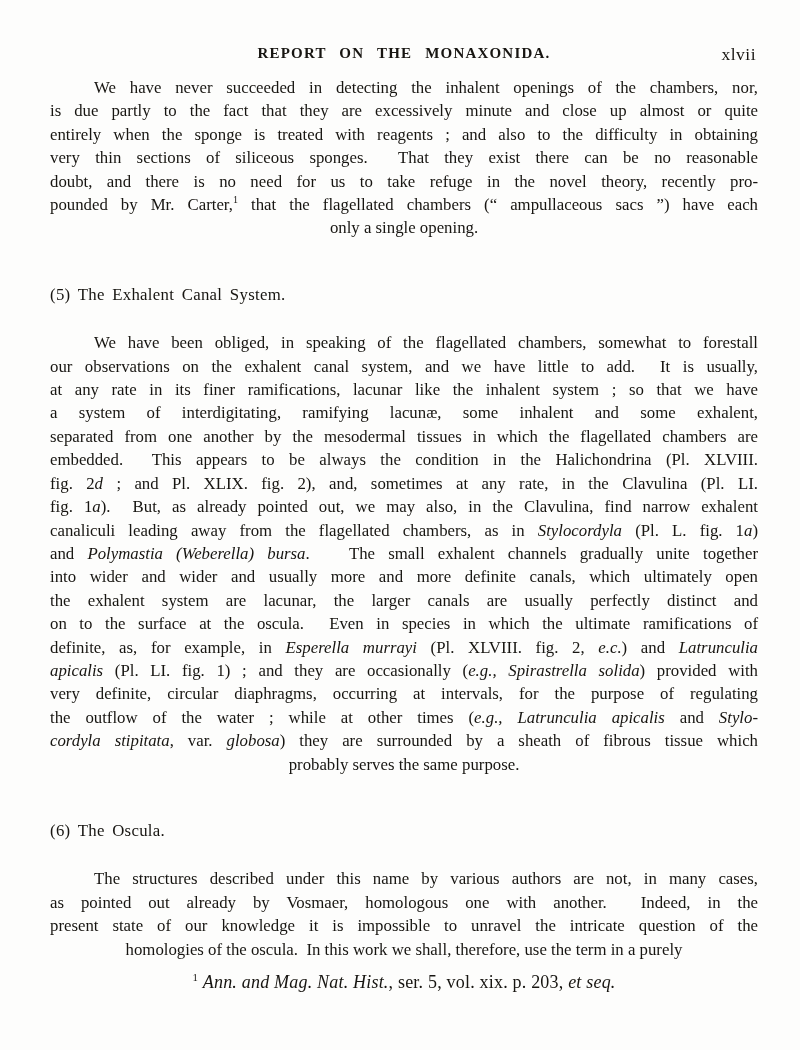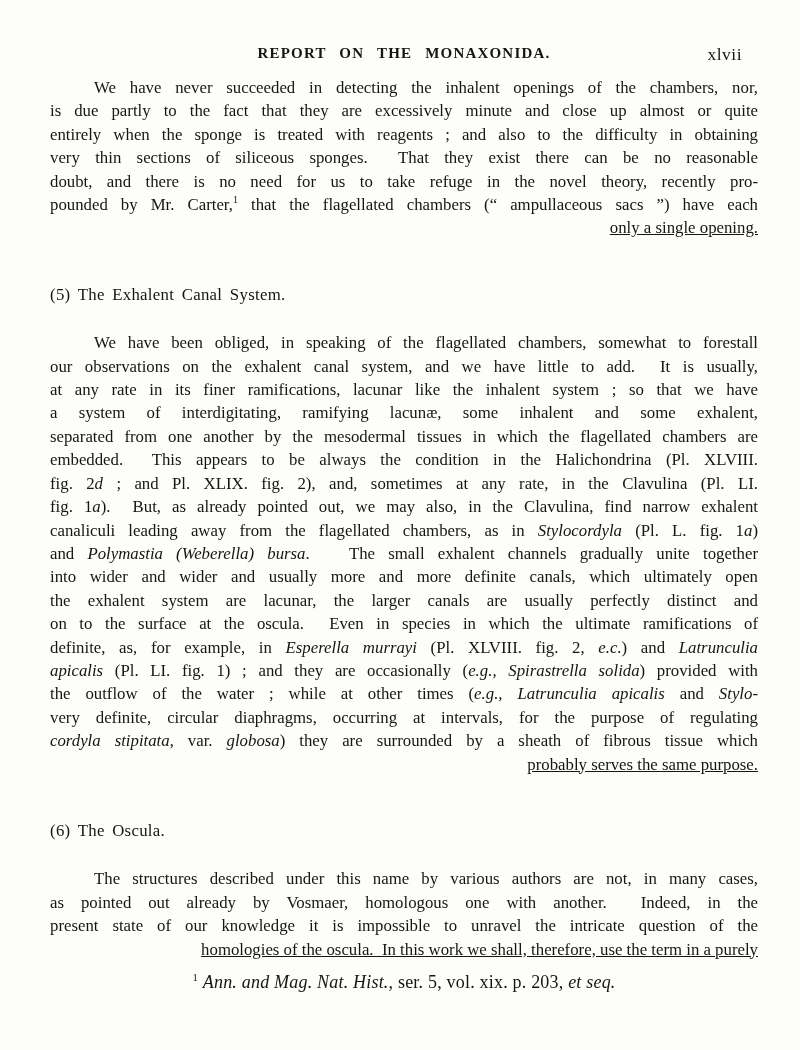--- a/index.html
+++ b/index.html
@@ -23,39 +23,39 @@
   }
   .running-title {
     font-size: 15px;
     font-weight: bold;
     letter-spacing: 1.2px;
     word-spacing: 8px;
     white-space: nowrap;
   }
   .page-number {
     position: absolute;
-    right: 16px; top: 0;
+    right: 2px; top: 0;
     font-size: 17.5px;
     font-weight: normal;
     letter-spacing: 0.5px;
   }
   .body-text {
     font-size: 16.8px;
     line-height: 23.4px;
   }
   .para { margin: 0; }
   #doc-blocks > :first-child { margin-top: 14px; }
   .line {
     text-align: justify;
     text-align-last: justify;
     text-justify: inter-word;
     min-height: 23.4px;
   }
   .line.first { text-indent: 44px; }
-  .line.last { text-align: right; text-align-last: auto; text-decoration: underline; }
+  .line.last { text-align: center; text-align-last: auto; }
   .it { font-style: italic; }
   .sup {
     vertical-align: super;
     font-size: 0.6em;
     line-height: 0;
   }
   .heading {
     text-align: left;
     font-size: 16.8px;
     word-spacing: 3px;
@@ -100,22 +100,22 @@
         <div class="line"><span>embedded.&nbsp; This appears to be always the condition in the Halichondrina (Pl. XLVIII.</span></div>
         <div class="line"><span>fig. 2</span><span class="it">d</span><span> ; and Pl. XLIX. fig. 2), and, sometimes at any rate, in the Clavulina (Pl. LI.</span></div>
         <div class="line"><span>fig. 1</span><span class="it">a</span><span>).&nbsp; But, as already pointed out, we may also, in the Clavulina, find narrow exhalent</span></div>
         <div class="line"><span>canaliculi leading away from the flagellated chambers, as in </span><span class="it">Stylocordyla</span><span> (Pl. L. fig. 1</span><span class="it">a</span><span>)</span></div>
         <div class="line"><span>and </span><span class="it">Polymastia (Weberella) bursa</span><span>.&nbsp;&nbsp; The small exhalent channels gradually unite together</span></div>
         <div class="line"><span>into wider and wider and usually more and more definite canals, which ultimately open</span></div>
         <div class="line"><span>the exhalent system are lacunar, the larger canals are usually perfectly distinct and</span></div>
         <div class="line"><span>on to the surface at the oscula.&nbsp; Even in species in which the ultimate ramifications of</span></div>
         <div class="line"><span>definite, as, for example, in </span><span class="it">Esperella murrayi</span><span> (Pl. XLVIII. fig. 2, </span><span class="it">e.c.</span><span>) and </span><span class="it">Latrunculia</span></div>
         <div class="line"><span class="it">apicalis</span><span> (Pl. LI. fig. 1) ; and they are occasionally (</span><span class="it">e.g., Spirastrella solida</span><span>) provided with</span></div>
+        <div class="line"><span>very definite, circular diaphragms, occurring at intervals, for the purpose of regulating</span></div>
         <div class="line"><span>the outflow of the water ; while at other times (</span><span class="it">e.g.,</span><span> </span><span class="it">Latrunculia apicalis</span><span> and </span><span class="it">Stylo-</span></div>
-        <div class="line"><span>very definite, circular diaphragms, occurring at intervals, for the purpose of regulating</span></div>
         <div class="line"><span class="it">cordyla stipitata</span><span>, var. </span><span class="it">globosa</span><span>) they are surrounded by a sheath of fibrous tissue which</span></div>
         <div class="line last"><span>probably serves the same purpose.</span></div>
       </div>
       <div class="heading">(6) The Oscula.</div>
       <div class="para">
         <div class="line first"><span>The structures described under this name by various authors are not, in many cases,</span></div>
         <div class="line"><span>as pointed out already by Vosmaer, homologous one with another.&nbsp; Indeed, in the</span></div>
         <div class="line"><span>present state of our knowledge it is impossible to unravel the intricate question of the</span></div>
         <div class="line last"><span>homologies of the oscula.&nbsp; In this work we shall, therefore, use the term in a purely</span></div>
       </div>

